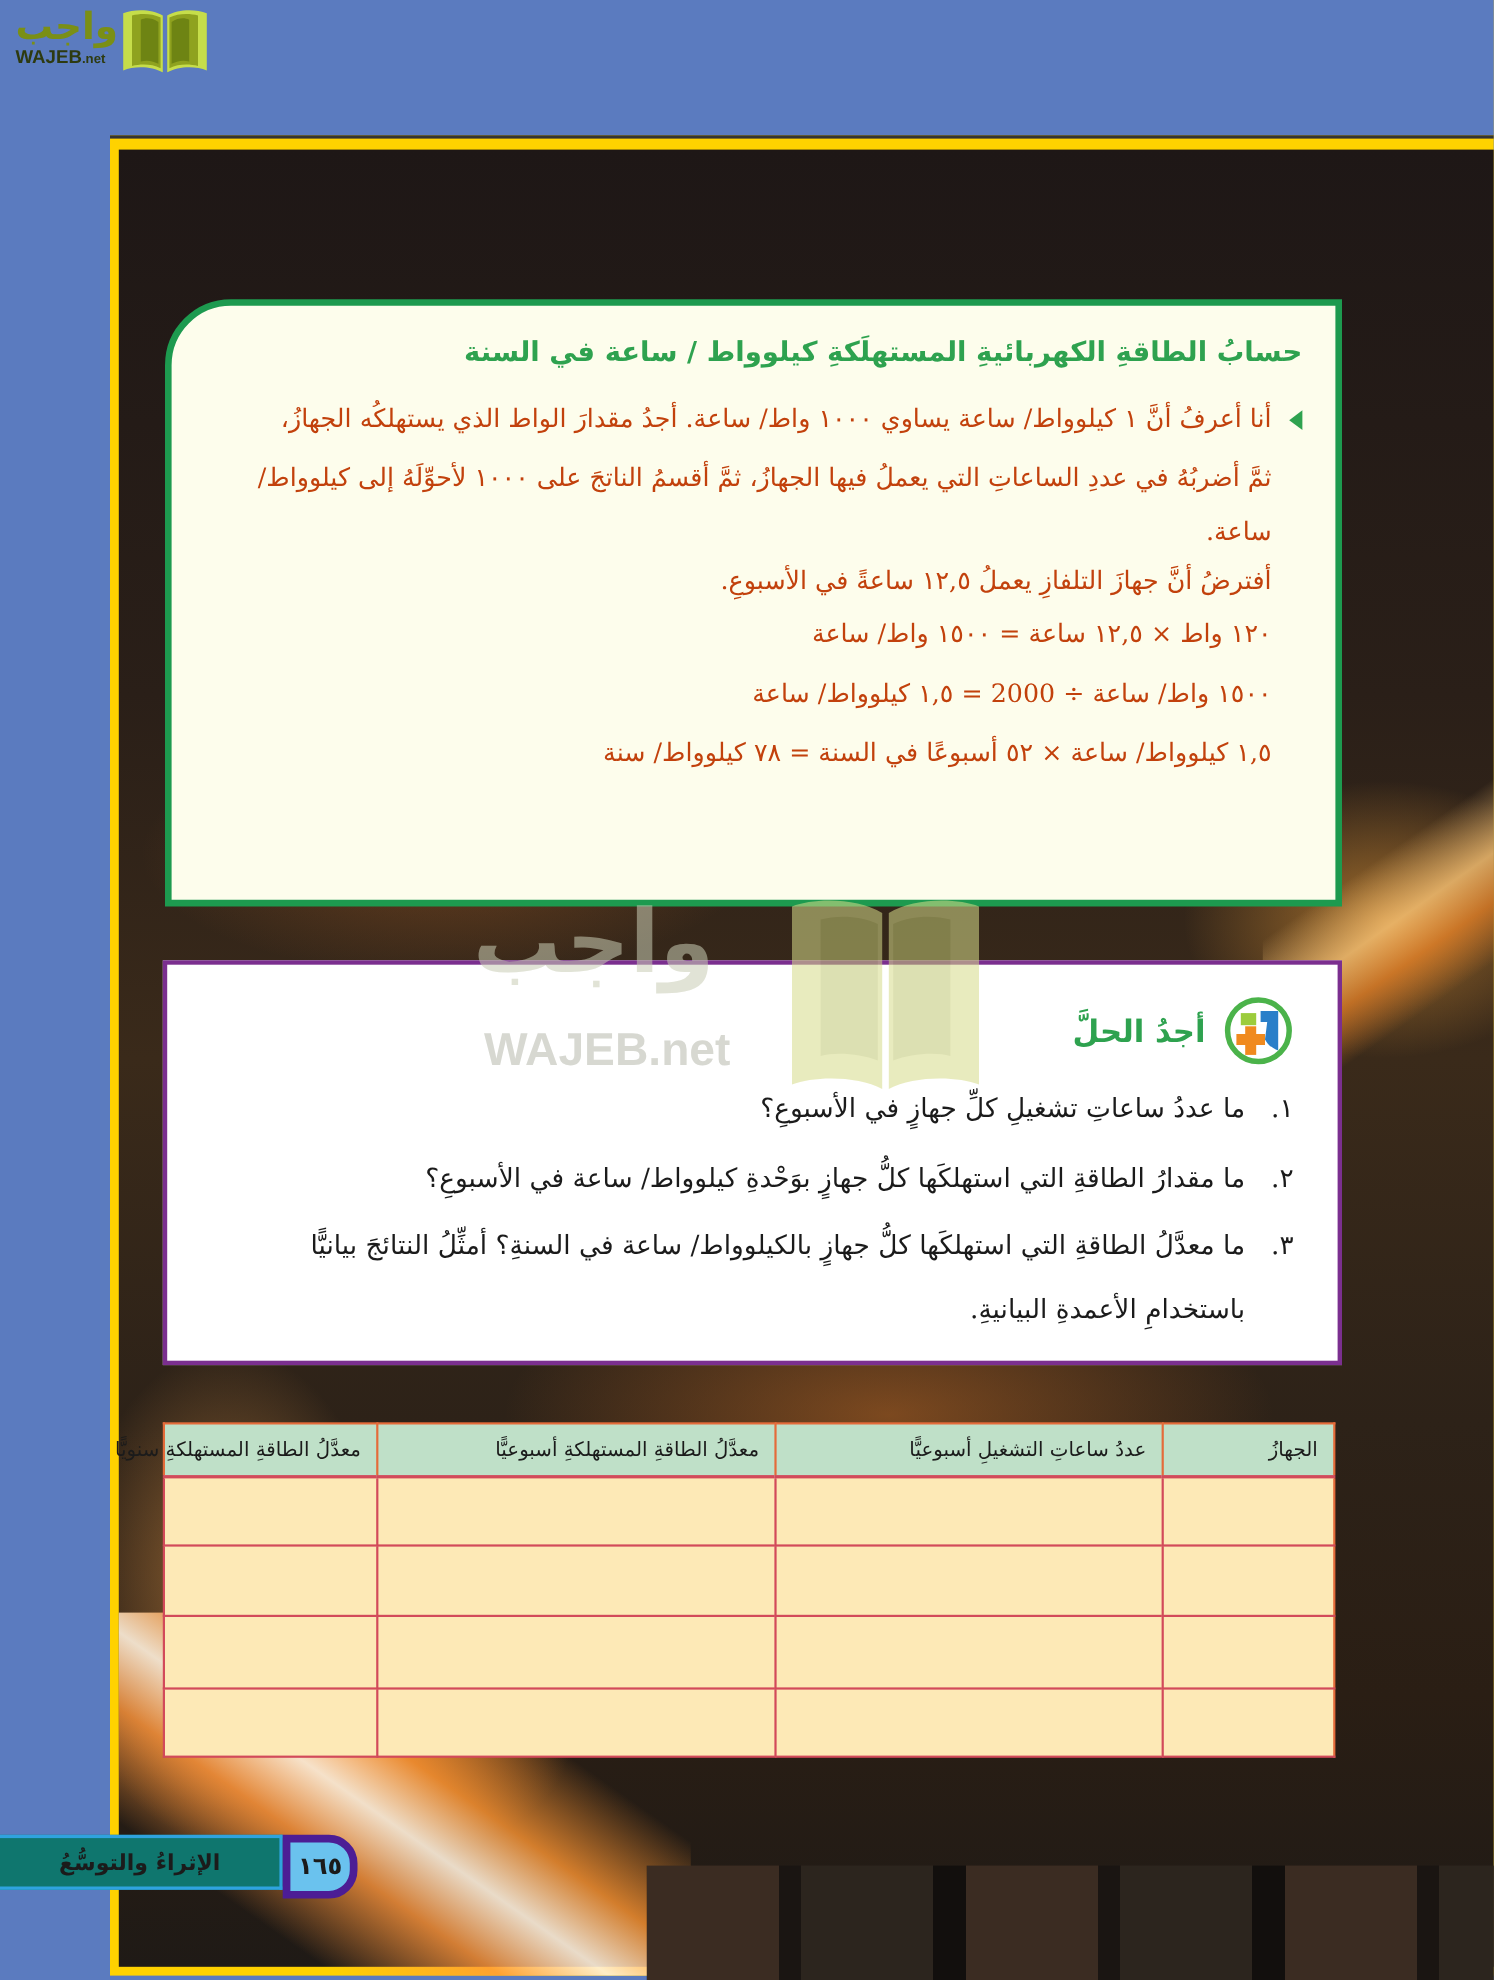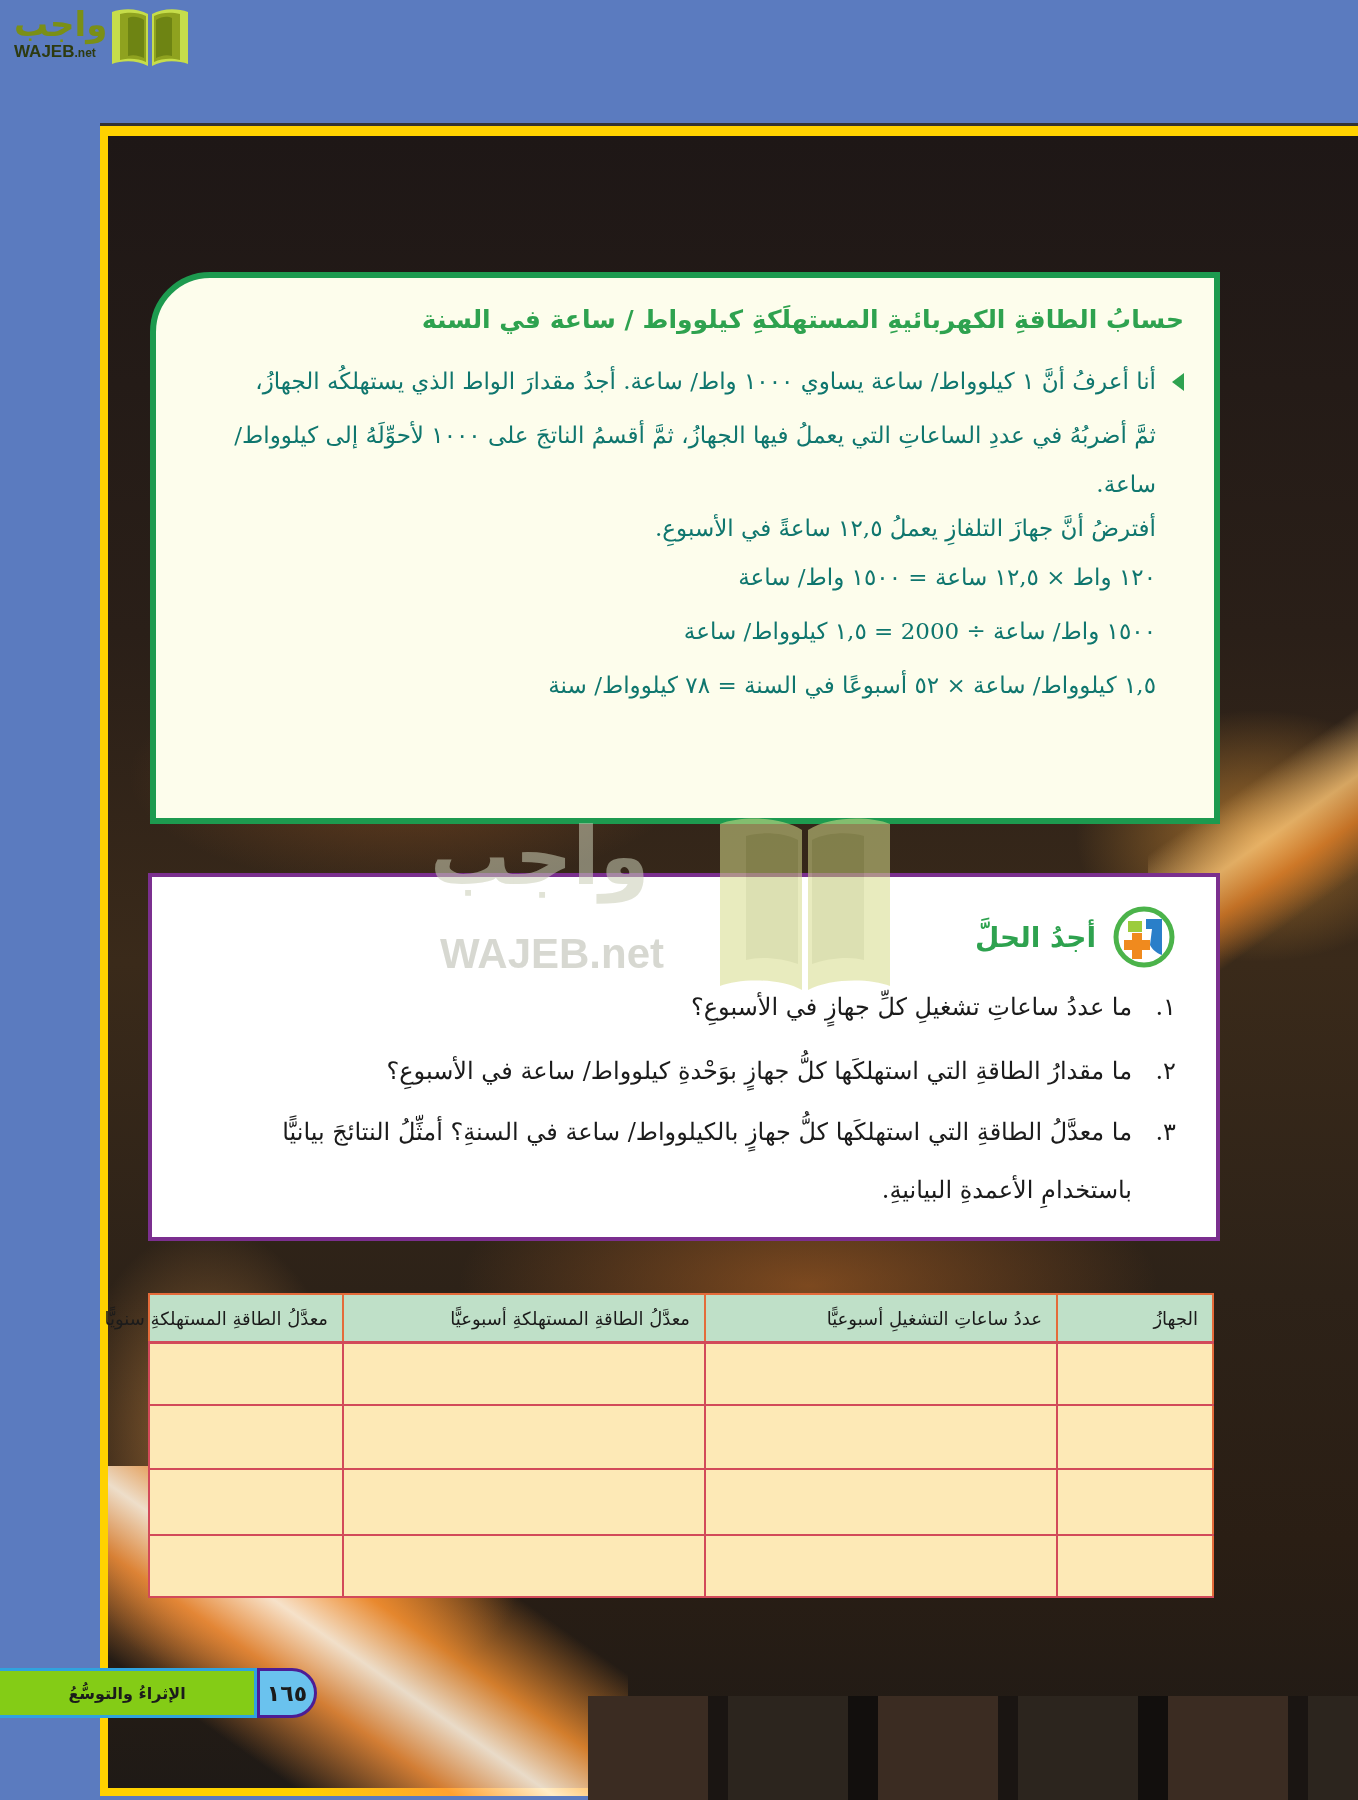--- a/index.html
+++ b/index.html
@@ -44,21 +44,21 @@
     }
 
     
     .green-box {
       position: absolute; left: 150px; top: 272px; width: 1058px; height: 540px;
       background: #fdfdec; border: 6px solid #1d9a4f; border-top-left-radius: 60px;
       box-sizing: content-box;
     }
     .green-box .inner { position: absolute; inset: 0; padding: 22px 30px 0 30px; direction: rtl; }
     .gb-title { font-family: "DejaVu Sans", sans-serif; font-weight: bold; color: #2ea24f; font-size: 25px; margin: 0 0 14px 0; line-height: 40px; }
-    .gb-line { font-size: 23px; color: #0f766e; line-height: 54px; margin: 0; position: relative; }
+    .gb-line { font-size: 23px; color: #c2410c; line-height: 54px; margin: 0; position: relative; }
     .gb-line.bullet { padding-right: 28px; }
     .gb-line.indent { padding-right: 28px; }
     .tri { position: absolute; right: 0; top: 19px; width: 0; height: 0; border-top: 9px solid transparent; border-bottom: 9px solid transparent; border-right: 12px solid #2ea24f; }
     .gb-line.short { line-height: 44px; }
 
     
     .purple-box {
       position: absolute; left: 148px; top: 873px; width: 1064px; height: 360px;
       background: #ffffff; border: 4px solid #7b2f8f; box-sizing: content-box;
     }
@@ -83,28 +83,28 @@
     th, td { border: 2px solid #e46b3a; }
     th { background: #bfe0c8; height: 46px; font-family: "DejaVu Sans", sans-serif; font-weight: normal; font-size: 18px; color: #1b1b1b; text-align: right; padding: 0 14px; border-bottom: 3px solid #d24a5a; white-space: nowrap; }
     td { background: #fde9b6; height: 58px; border-bottom: 2px solid #d24a5a; border-left: 2px solid #d24a5a; }
     .col-dev { width: 126px; }
     .col-hours { width: 322px; }
     .col-week { width: 332px; }
 
     
     .footer { position: absolute; left: 0; top: 1668px; width: 322px; height: 50px; }
     .footer-label {
-      position: absolute; left: 0; top: 0; width: 254px; height: 44px; background: #84cc16;
+      position: absolute; left: 0; top: 0; width: 254px; height: 44px; background: #0f766e;
       border: 3px solid #2fa3de; border-left: none; box-sizing: content-box;
       display: flex; align-items: center; justify-content: center;
-      font-family: "DejaVu Sans", sans-serif; font-weight: bold; font-size: 16px; color: #1b1b1b; direction: rtl;
+      font-family: "DejaVu Sans", sans-serif; font-weight: bold; font-size: 20px; color: #1b1b1b; direction: rtl;
     }
     .footer-num {
       position: absolute; left: 257px; top: 0; width: 54px; height: 44px; background: #6ac2ee;
-      border: 3px solid #4c1d95; border-radius: 0 26px 26px 0; box-sizing: content-box;
+      border: 7px solid #4c1d95; border-radius: 0 26px 26px 0; box-sizing: content-box;
       display: flex; align-items: center; justify-content: center;
       font-family: "DejaVu Sans", sans-serif; font-weight: bold; font-size: 22px; color: #1b1b1b;
     }
   </style>
 </head>
 <body>
 
 <div class="logo">
   <span class="logo-ar">واجب</span>
   <span class="logo-en"><span>WAJEB</span><small>.net</small></span>

